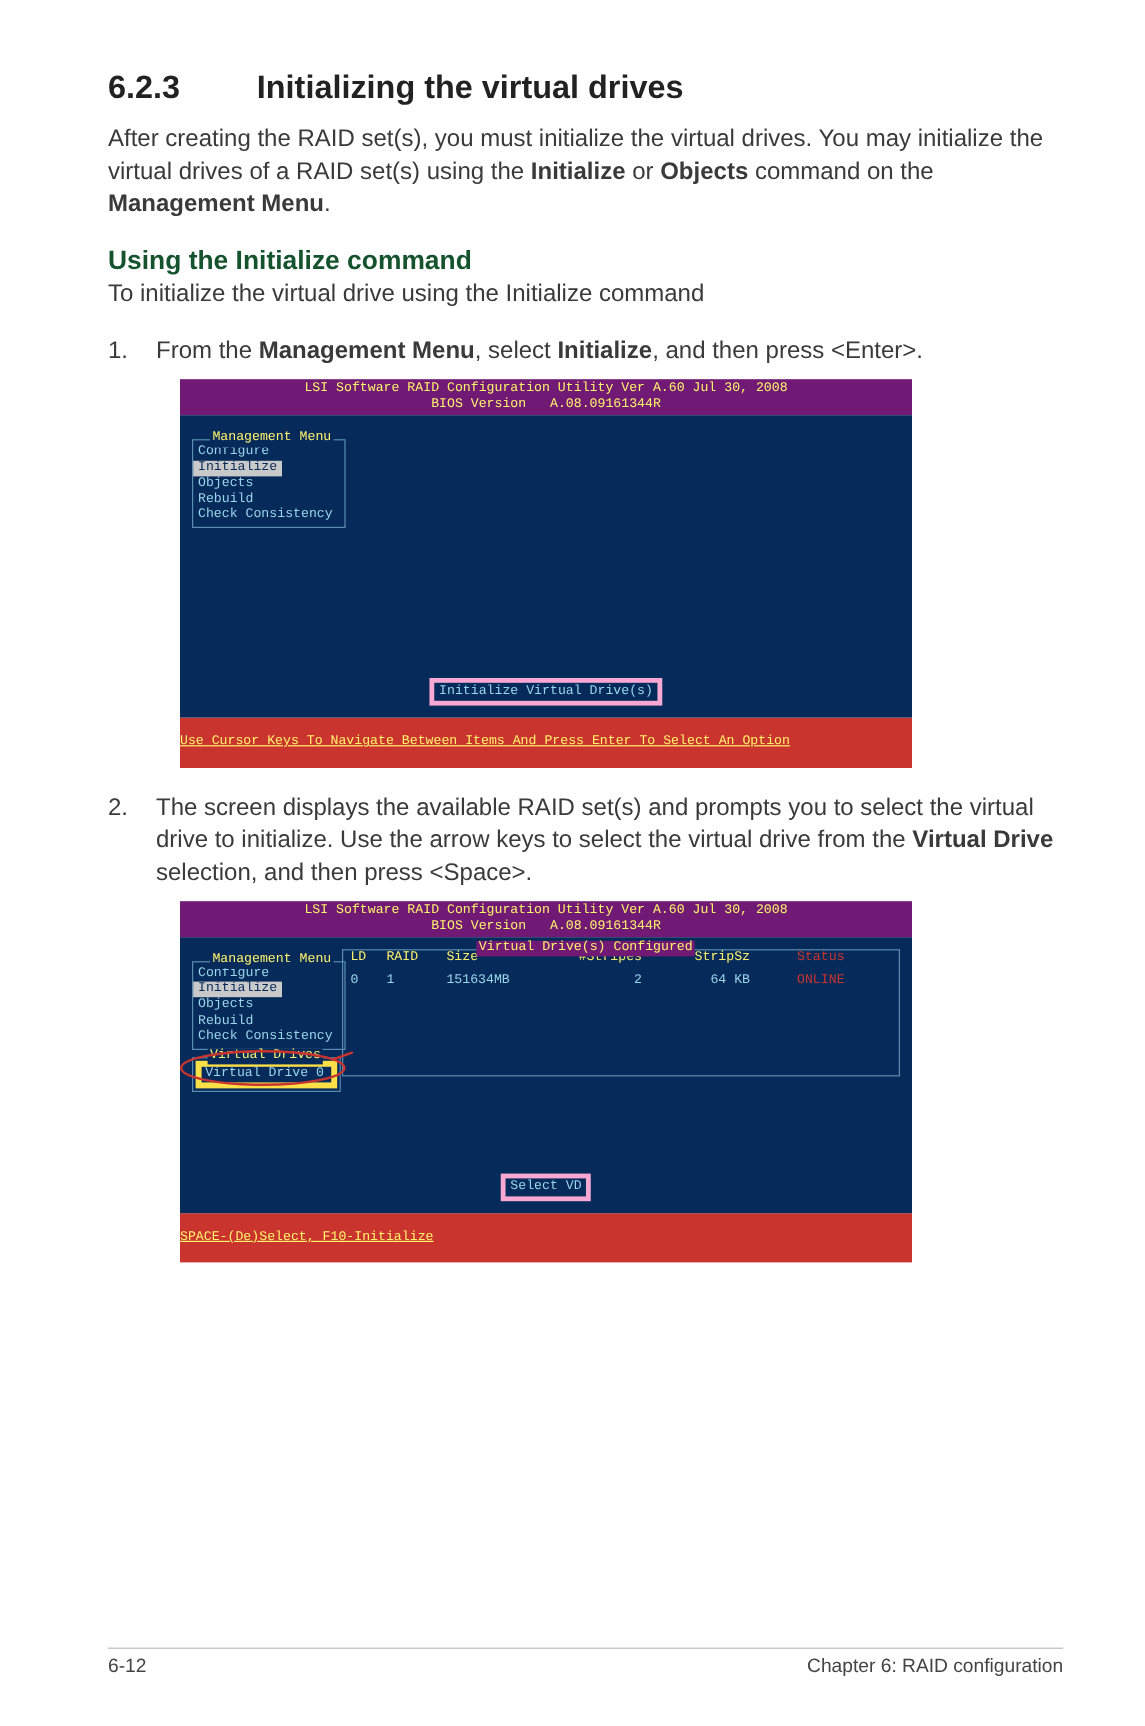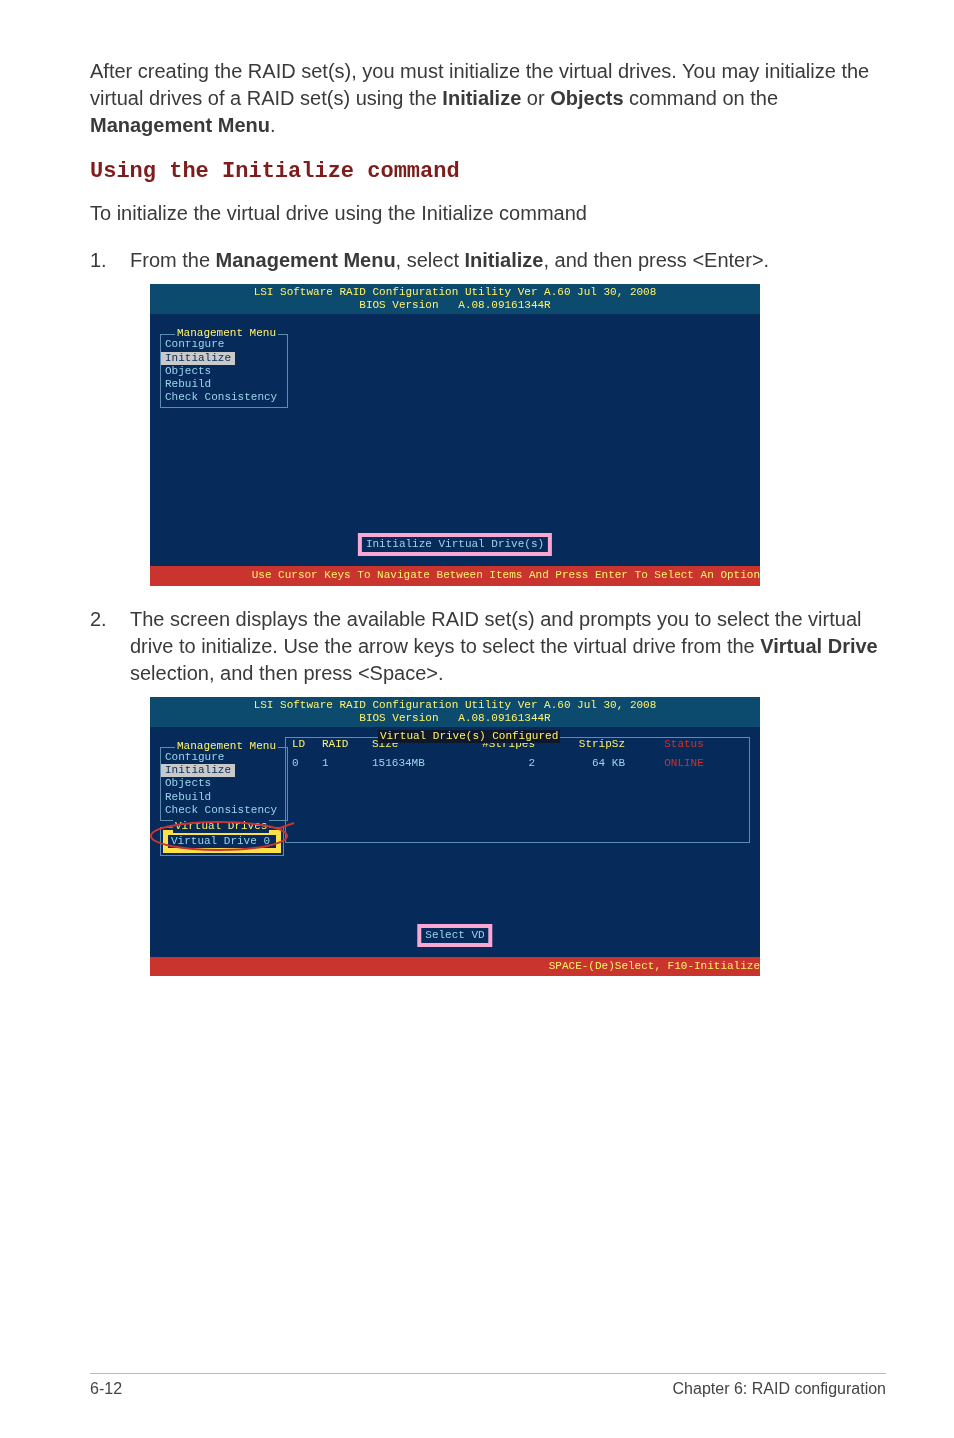--- a/index.html
+++ b/index.html
@@ -23,23 +23,22 @@
   h2 .secnum { display: inline-block; width: 124px; }
   .body-text {
     font-size: 20px;
     line-height: 1.35;
     color: #3a3a3a;
     margin-bottom: 20px;
   }
   h3 {
     font-size: 22px;
     font-weight: bold;
-    color: #7f1d1d;
-    margin-bottom: 16px;
-    font-family: Liberation Mono, monospace;
+    color: #14532d;
+    margin-bottom: 2px;
   }
   .step-row {
     display: flex;
     font-size: 20px;
     line-height: 1.35;
     color: #3a3a3a;
     margin-bottom: 10px;
   }
   .step-num { width: 40px; flex-shrink: 0; }
   .step-txt { flex: 1; }
@@ -48,21 +47,21 @@
   
   .bios {
     margin: 6px 0 20px 60px;
     width: 610px;
     font-family: "Courier New", monospace;
     font-size: 11px;
     line-height: 1.2;
     color: #9ad5e9;
   }
   .bios-title {
-    background: #0c4a6e;
+    background: #701a75;
     color: #fff36b;
     text-align: center;
     padding: 2px 0;
     white-space: pre;
   }
   .bios-body {
     background: #062a5a;
     position: relative;
     padding: 10px;
     min-height: 230px;
@@ -91,37 +90,38 @@
     left: 50%;
     transform: translateX(-50%);
     bottom: 10px;
     border: 4px solid #f9a8d4;
     padding: 1px 4px;
     white-space: nowrap;
   }
   .bios-footer {
     background: #c9342e;
     color: #fff36b;
-    text-align: right;
-    padding: 3px 0;
+    text-align: left;
+    padding: 14px 0;
     font-size: 11px;
+    text-decoration: underline;
   }
 
   
   .vd-table {
     position: absolute;
     top: 10px; left: 135px; right: 10px;
     border: 1px solid #5b8db0;
   }
   .vd-table .box-title2 {
     position: absolute;
     top: -8px;
-    left: 92px;
-    color: #fff36b;
-    background: #0f172a;
+    left: 111px;
+    color: #fff36b;
+    background: #701a75;
     padding: 0 2px;
     white-space: nowrap;
   }
   .vd-row { display: flex; padding: 0 6px; }
   .vd-row .c1 { width: 30px; }
   .vd-row .c2 { width: 50px; }
   .vd-row .c3 { width: 78px; }
   .vd-row .c4 { width: 85px; text-align: right; }
   .vd-row .c5 { width: 90px; text-align: right; }
   .vd-row .c6 { flex: 1; text-align: center; }
@@ -162,20 +162,23 @@
     font-size: 16px;
     color: #444;
     gap: 28px;
   }
 </style>
 </head>
 <body>
 
 <div class="page">
 
+  <h2>
+    <span class="secnum">6.2.3</span><span>Initializing the virtual drives</span>
+  </h2>
 
   <p class="body-text">
     <span>After creating the RAID set(s), you must initialize the virtual drives. You may initialize the virtual drives of a RAID set(s) using the </span><b>Initialize</b><span> or </span><b>Objects</b><span> command on the </span><b>Management Menu</b><span>.</span>
   </p>
 
   <h3>Using the Initialize command</h3>
   <p class="body-text">To initialize the virtual drive using the Initialize command</p>
 
   <div class="step-row">
     <div class="step-num">1.</div>

